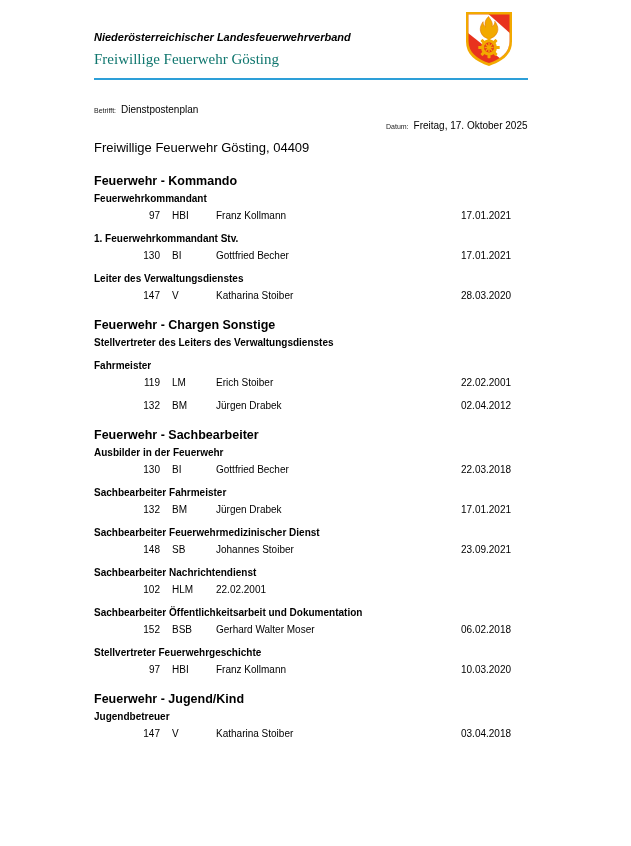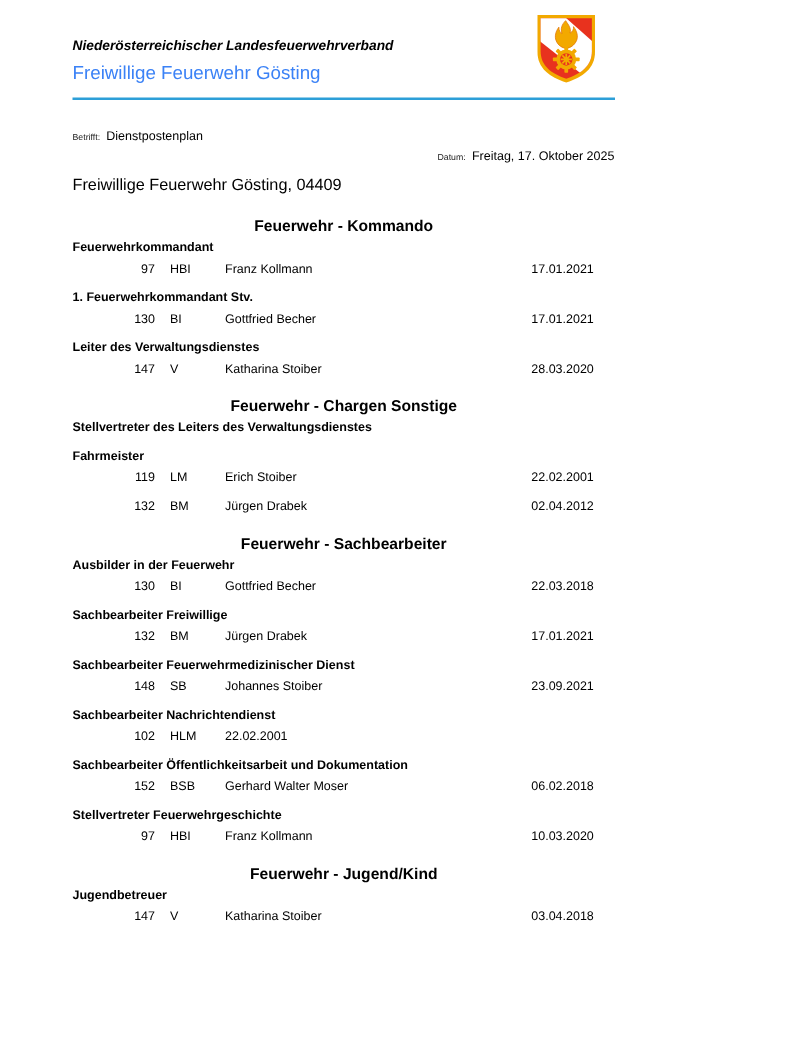--- a/index.html
+++ b/index.html
@@ -1,41 +1,41 @@
 <!DOCTYPE html>
 <html><head>
 <meta charset="utf-8">
 <style>
   * { margin:0; padding:0; box-sizing:border-box; }
   html,body { background:#ffffff; }
   body { width:631px; font-family:"Liberation Sans", sans-serif; color:#000; }
-  .page { position:relative; width:550px; height:846px; background:#fff; overflow:hidden; }
+  .page { position:relative; width:550px; height:846px; background:#fff; overflow:hidden;margin-left:36px; }
 
   
   .header { margin:0 58px; padding-top:30px; padding-bottom:9px;
             border-bottom:2px solid #2D9FD8; position:relative; }
   .org  { font-size:11px; font-weight:bold; font-style:italic; line-height:14px; }
-  .unit { font-size:15px; color:#3b82f6; line-height:20px; margin-top:5px; }
+  .unit { font-size:15px; color:#0f766e; line-height:20px; margin-top:5px;font-family:Liberation Serif, serif; }
   .crest { position:absolute; top:10px; right:15px; width:48px; height:57px; }
 
   
   .content { padding:0 58px; }
   .meta { margin-top:24px; position:relative; height:14px; }
   .meta-group { display:flex; align-items:baseline; gap:5px; white-space:nowrap;text-align:right; }
   .meta-group.datum { position:absolute; left:292px; top:16px; }
   .meta-label { font-size:7px; color:#222; }
   .meta-value { font-size:10px; }
 
   
   .page-title { margin-top:22px; font-size:13px; line-height:16px; }
 
   
   .section { margin-top:16px; }
   .sections .section:first-child { margin-top:18px; }
-  .section-heading { font-size:12.5px; font-weight:bold; line-height:15px; margin-bottom:3px;text-align:center; }
+  .section-heading { font-size:12.5px; font-weight:bold; line-height:15px; margin-bottom:3px; }
   .role { margin-bottom:10px; }
   .role-title { font-size:10px; font-weight:bold; line-height:13px; }
   .entry { display:grid; grid-template-columns:66px 56px 245px 1fr;
            font-size:10px; line-height:13px; margin-top:4px; }
   .entry-number { text-align:right; }
   .entry-rank { padding-left:12px; }
 </style>
 </head>
 <body>
 
@@ -157,21 +157,21 @@
         <div class="role">
           <div class="role-title">Ausbilder in der Feuerwehr</div>
           <div class="entry">
             <span class="entry-number">130</span>
             <span class="entry-rank">BI</span>
             <span class="entry-name">Gottfried Becher</span>
             <span class="entry-date">22.03.2018</span>
           </div>
         </div>
         <div class="role">
-          <div class="role-title">Sachbearbeiter Freiwillige</div>
+          <div class="role-title">Sachbearbeiter Fahrmeister</div>
           <div class="entry">
             <span class="entry-number">132</span>
             <span class="entry-rank">BM</span>
             <span class="entry-name">Jürgen Drabek</span>
             <span class="entry-date">17.01.2021</span>
           </div>
         </div>
         <div class="role">
           <div class="role-title">Sachbearbeiter Feuerwehrmedizinischer Dienst</div>
           <div class="entry">

